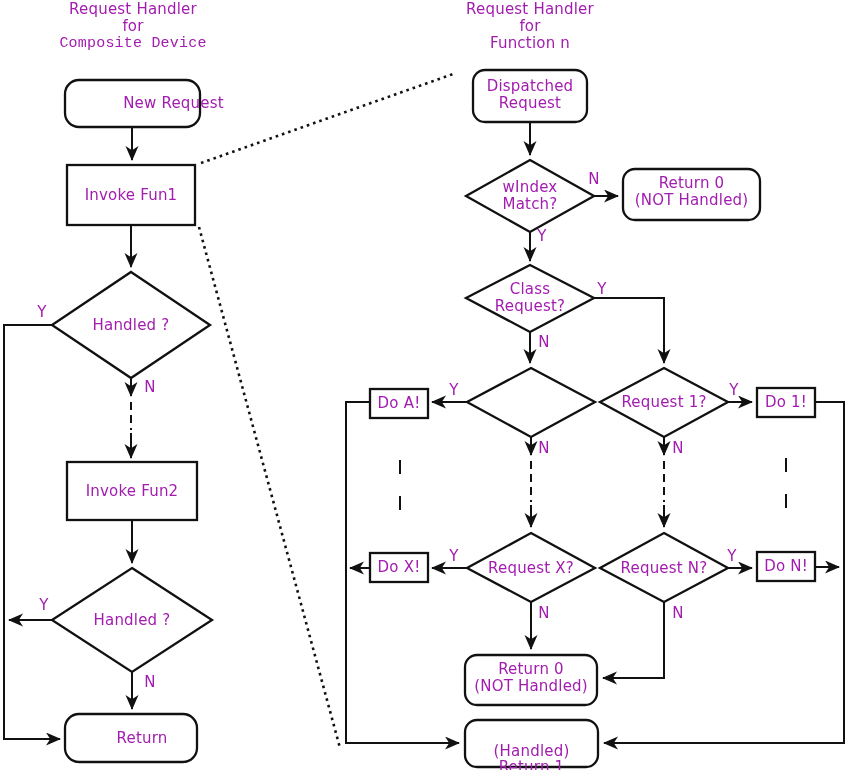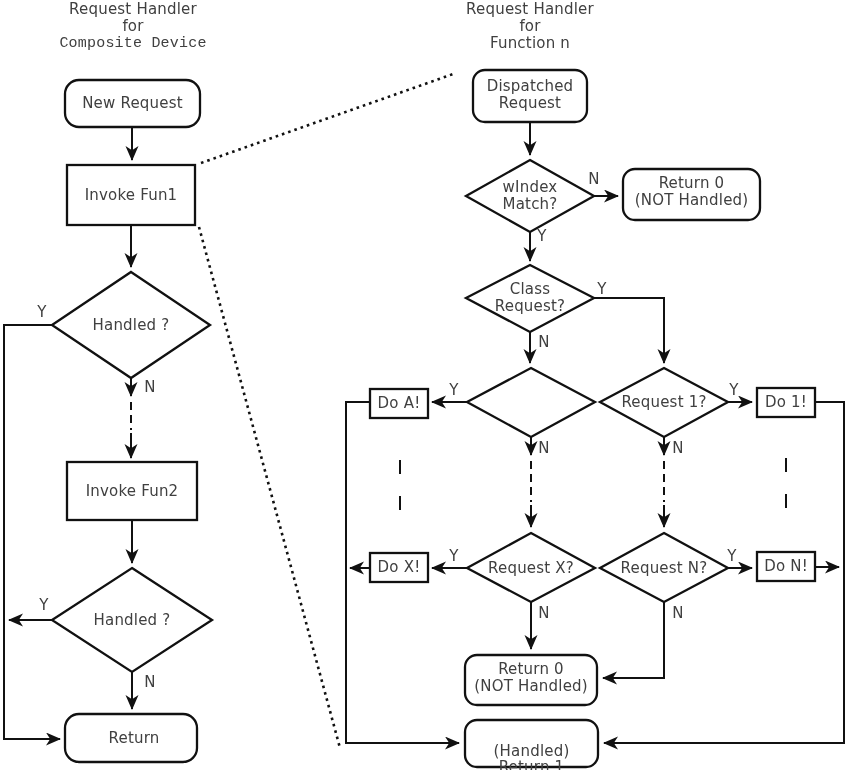--- a/index.html
+++ b/index.html
@@ -12,21 +12,21 @@
     overflow:hidden;
   }
   .layer{position:absolute;left:0;top:0;}
   .txt{
     position:absolute;
     display:flex;align-items:center;justify-content:center;
     text-align:center;
     font-size:15px;line-height:17px;
     letter-spacing:0.2px;
     white-space:nowrap;
-    color:#404040;
+    color:#a21caf;
   }
   .title{font-size:15px;}
   .branch{font-size:15px;}
   svg{display:block;}
   .shape{fill:#ffffff;stroke:#111111;stroke-width:2.3;}
   .conn{fill:none;stroke:#111111;stroke-width:2;}
   .conn-dash{fill:none;stroke:#111111;stroke-width:2;stroke-dasharray:8 5;}
   .dotted{fill:none;stroke:#111111;stroke-width:2.6;stroke-dasharray:2.6 4;}
   .ellipsis{fill:none;stroke:#111111;stroke-width:2;}
 </style>
@@ -106,26 +106,26 @@
   </svg>
 
   <div class="txt title" style="left:33px;top:1px;width:200px;height:17px;">Request Handler</div>
   <div class="txt title" style="left:33px;top:18px;width:200px;height:17px;">for</div>
   <div class="txt title" style="left:33px;top:35px;width:200px;height:17px;font-family:Liberation Mono, monospace;">Composite Device</div>
 
   <div class="txt title" style="left:430px;top:1px;width:200px;height:17px;">Request Handler</div>
   <div class="txt title" style="left:430px;top:18px;width:200px;height:17px;">for</div>
   <div class="txt title" style="left:430px;top:35px;width:200px;height:17px;">Function n</div>
 
-  <div class="txt" style="left:65px;top:80px;width:135px;height:47px;">New Request</div>
+  <div class="txt" style="left:65px;top:80px;width:135px;height:47px;padding-left:41px;">New Request</div>
   <div class="txt" style="left:67px;top:165px;width:128px;height:60px;">Invoke Fun1</div>
   <div class="txt" style="left:51px;top:317px;width:160px;height:17px;">Handled ?</div>
   <div class="txt" style="left:67px;top:462px;width:130px;height:58px;">Invoke Fun2</div>
   <div class="txt" style="left:52px;top:612px;width:160px;height:17px;">Handled ?</div>
-  <div class="txt" style="left:68px;top:714px;width:132px;height:48px;">Return</div>
+  <div class="txt" style="left:76px;top:714px;width:132px;height:48px;">Return</div>
 
   <div class="txt branch" style="left:32px;top:303px;width:20px;height:18px;">Y</div>
   <div class="txt branch" style="left:140px;top:378px;width:20px;height:18px;">N</div>
   <div class="txt branch" style="left:34px;top:596px;width:20px;height:18px;">Y</div>
   <div class="txt branch" style="left:140px;top:673px;width:20px;height:18px;">N</div>
 
   <div class="txt" style="left:473px;top:78px;width:114px;height:17px;">Dispatched</div>
   <div class="txt" style="left:473px;top:95px;width:114px;height:17px;">Request</div>
 
   <div class="txt" style="left:466px;top:179px;width:128px;height:17px;">wIndex</div>

